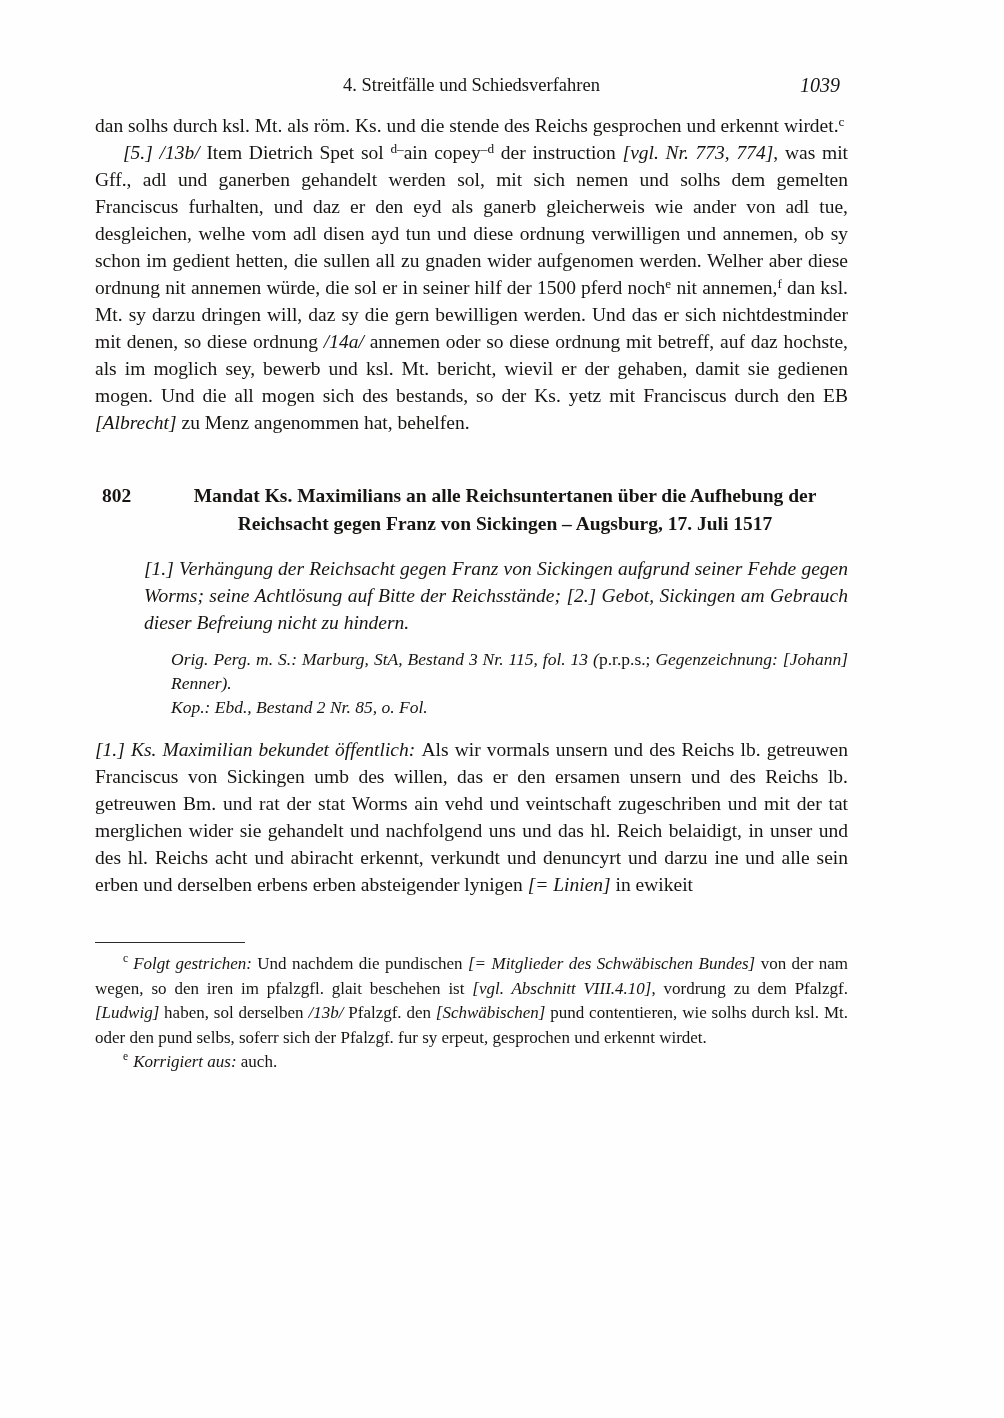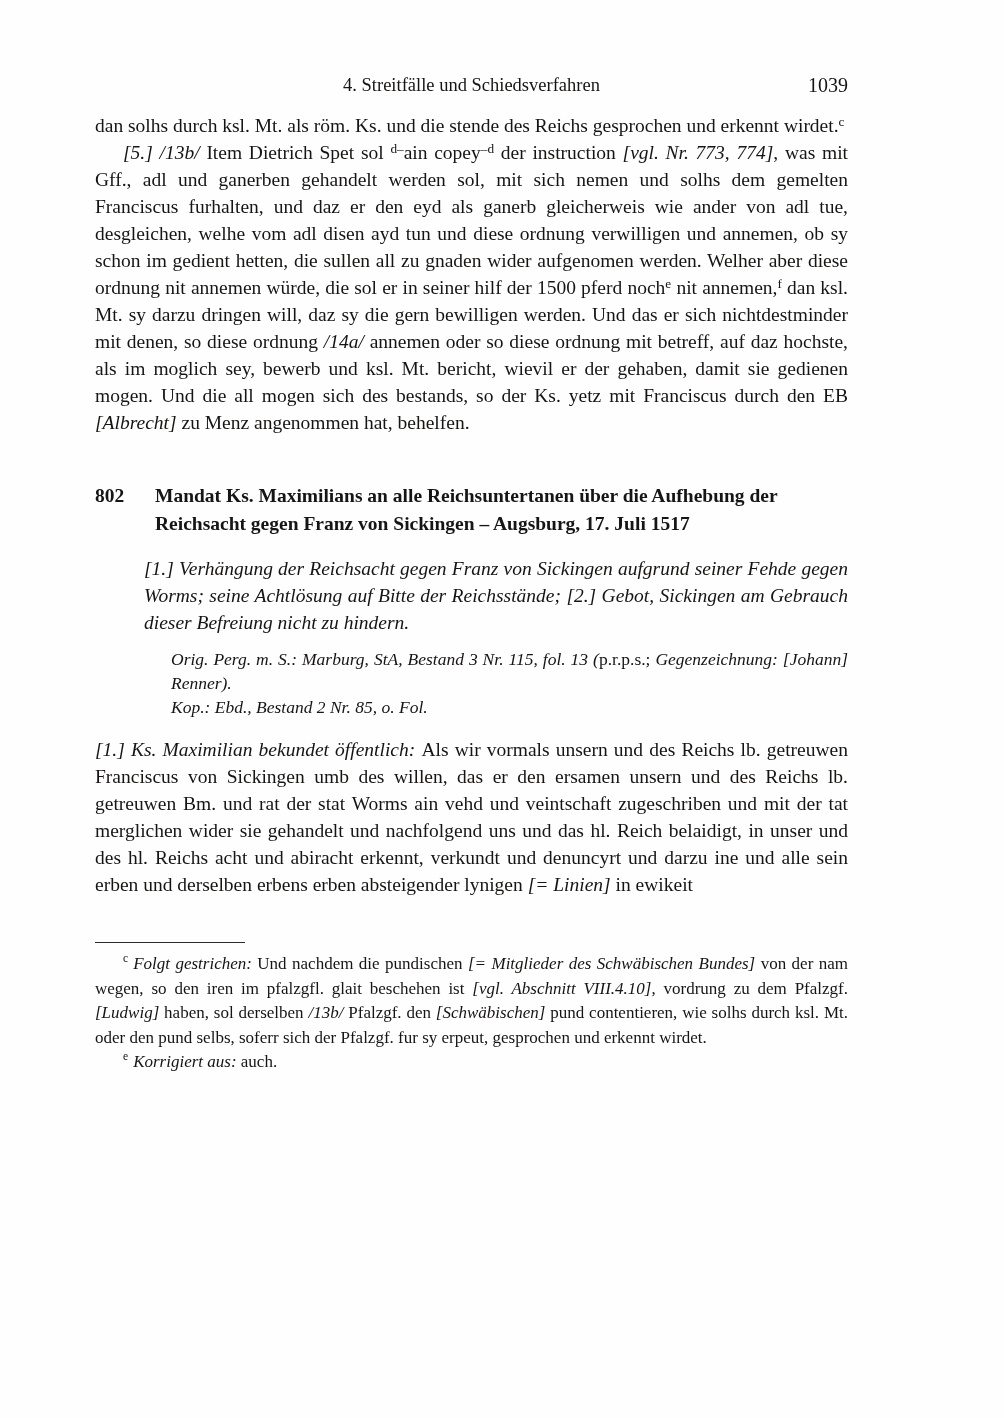--- a/index.html
+++ b/index.html
@@ -23,23 +23,24 @@
     position: relative;
     height: 26px;
     margin-bottom: 14px;
     font-size: 18.5px;
   }
   .running-title {
     text-align: center;
   }
   .page-number {
     position: absolute;
-    right: 0;
+    right: 8px;
     top: 0;
     font-size: 20px;
+    font-style: italic;
   }
   p { margin: 0; text-align: justify; }
   .indent { text-indent: 28px; }
   .it { font-style: italic; }
   .sup {
     font-size: 0.68em;
     position: relative;
     top: -0.45em;
     line-height: 0;
   }
@@ -49,24 +50,25 @@
     margin-right: 5px;
   }
   .entry { margin-top: 46px; }
   .entry-heading {
     display: flex;
     font-weight: bold;
     line-height: 28px;
   }
   .entry-number {
     flex: 0 0 60px;
+    margin-left: 7px;
   }
   .entry-title {
     flex: 1 1 auto;
-    text-align: left;
+    text-align: center;
   }
   .summary {
     margin-left: 49px;
     margin-top: 17px;
     font-style: italic;
   }
   .provenance {
     margin-left: 76px;
     margin-top: 11px;
     font-size: 17.5px;

